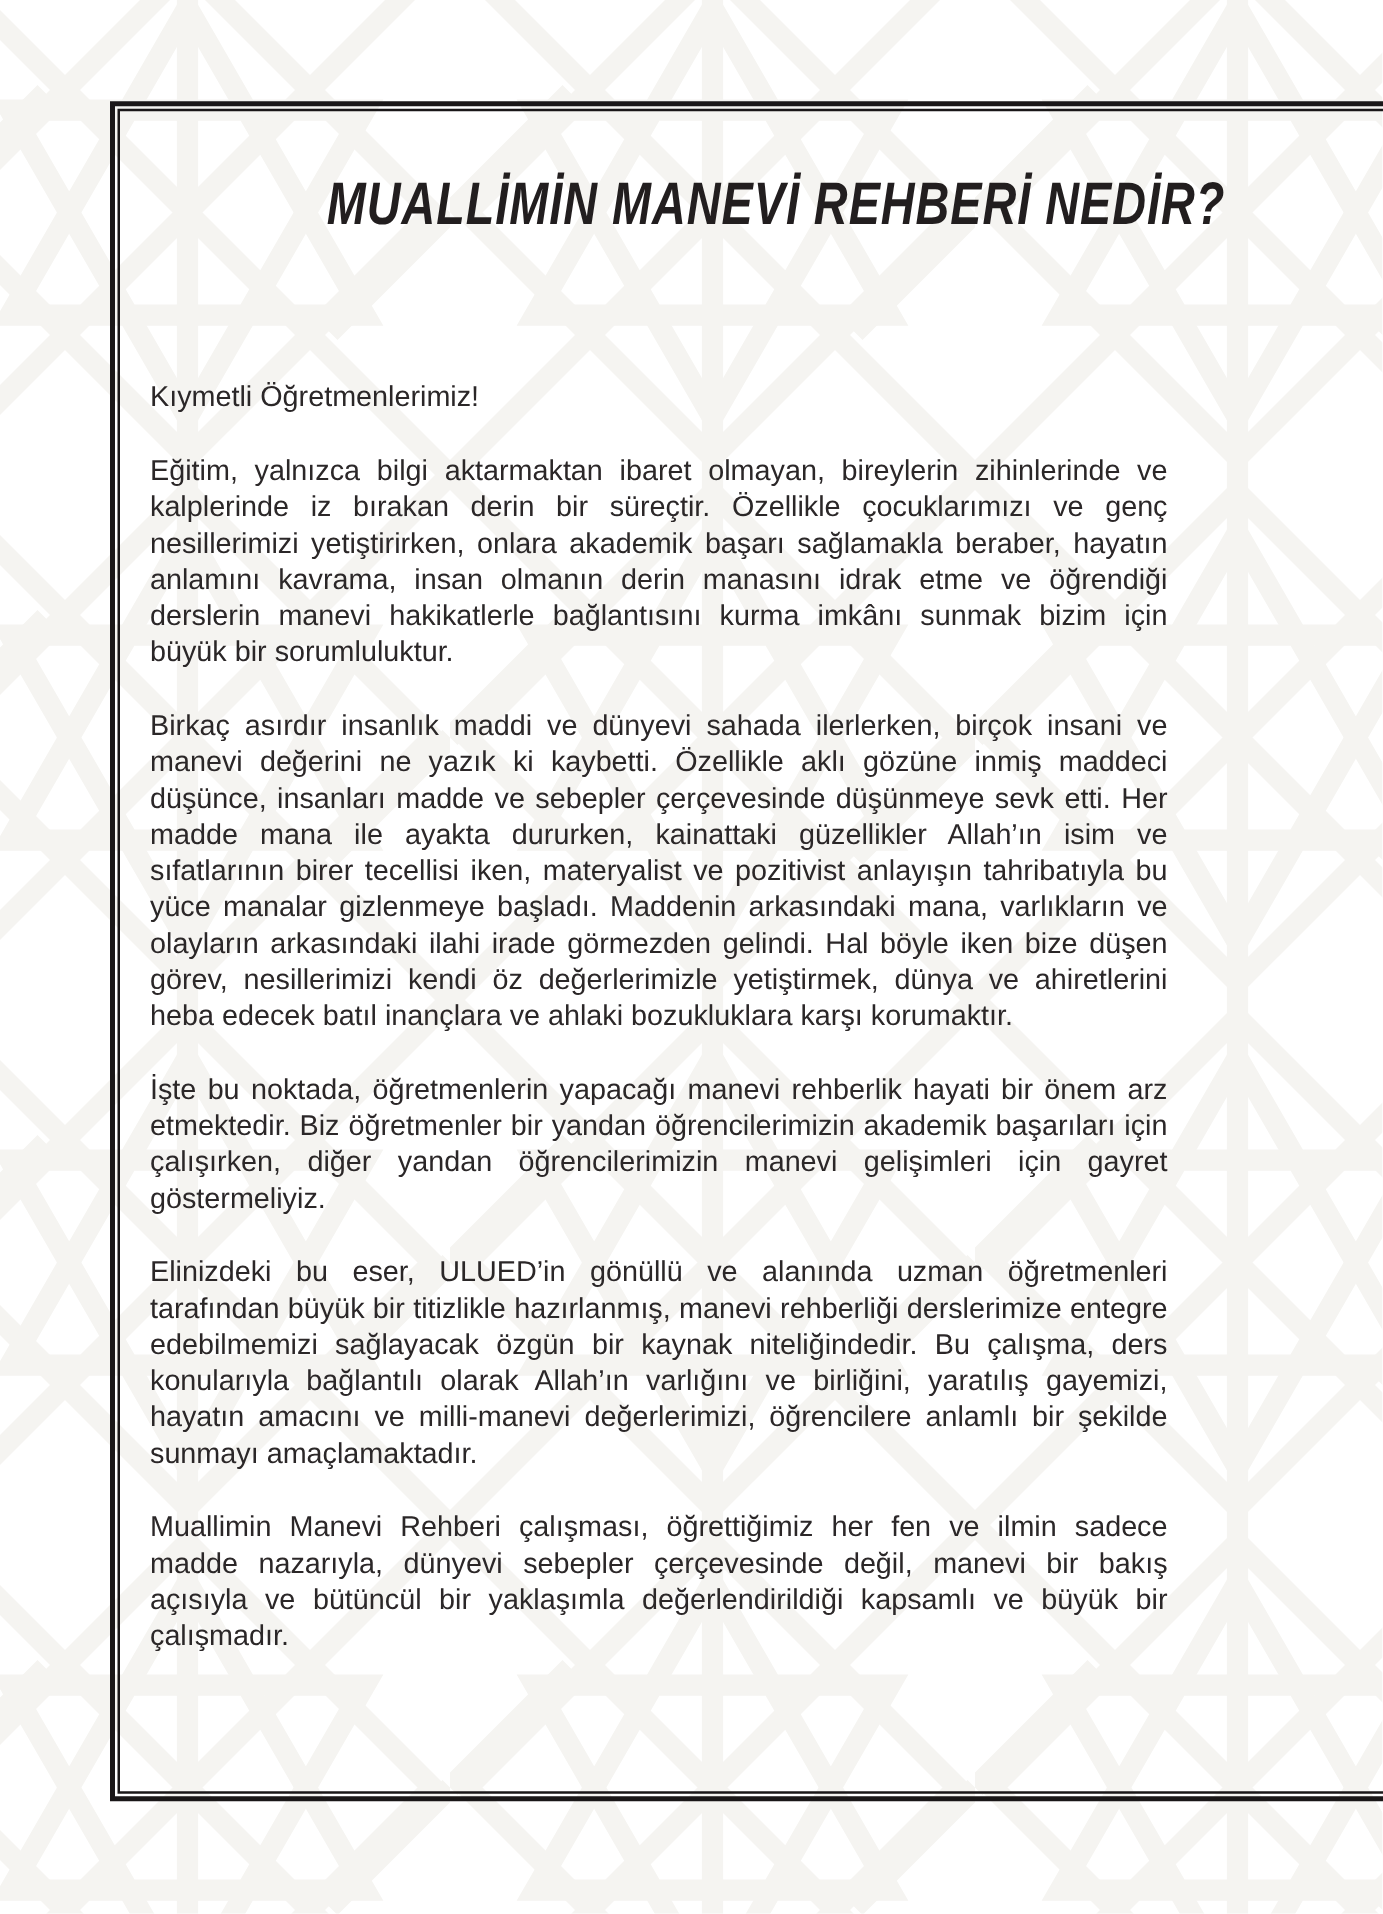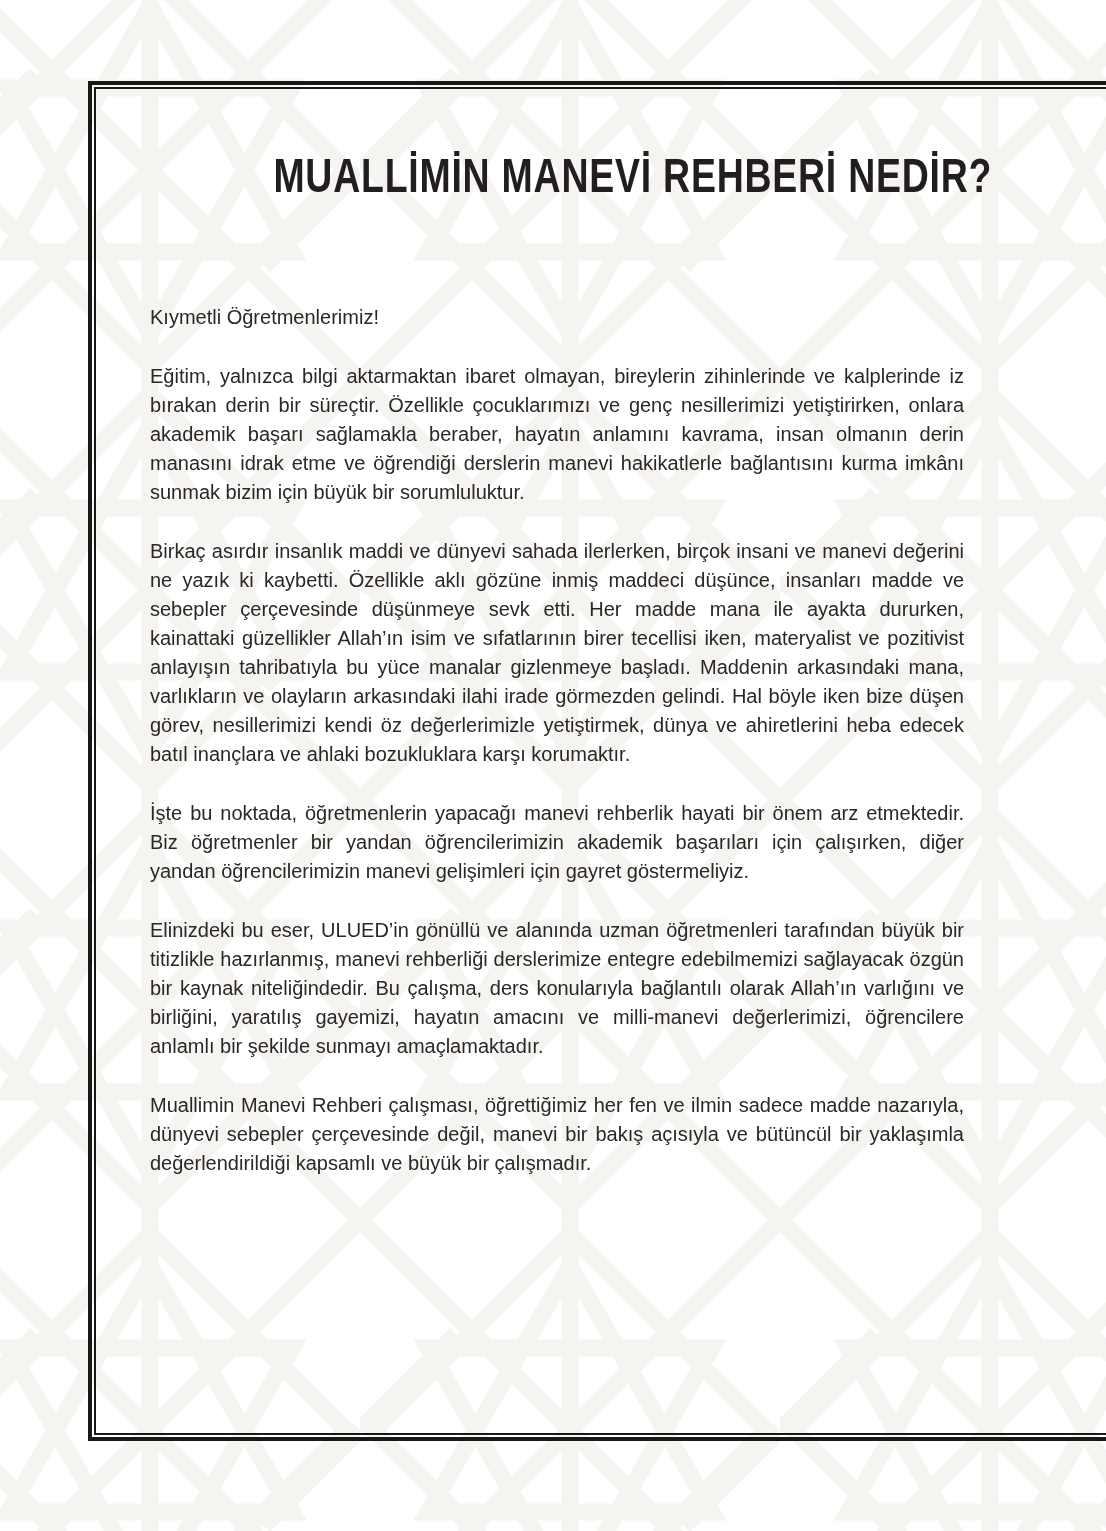--- a/index.html
+++ b/index.html
@@ -27,37 +27,38 @@
   .frame{
     position:absolute;left:88px;top:81px;
     width:1042px;height:1360px;
     border:4px solid var(--frame-color);
   }
   .frame-inner{
     position:absolute;inset:2px;
     border:2px solid var(--frame-color);
   }
   h1.title{
-    position:absolute;left:160px;top:139px;width:830px;margin:12px;padding:0;
+    position:absolute;left:160px;top:139px;width:830px;margin:0;padding:0;
     text-align:left;
     font-family:"Liberation Sans",sans-serif;
     font-weight:bold;
     font-size:48px;line-height:50px;
     color:var(--title-color);
     white-space:nowrap;
+    font-style:italic;
   }
   h1.title .title-text{
     display:inline-block;
     transform:scaleX(0.78);
     transform-origin:center center;
     letter-spacing:1px;
   }
   .body-text{
-    position:absolute;left:150px;top:303px;width:830px;
-    font-size:20px;line-height:29px;
+    position:absolute;left:120px;top:303px;width:830px;
+    font-size:23px;line-height:29px;
     color:var(--text-color);
   }
   .greeting{margin:0;padding:0;}
   p.para{
     margin:30px 16px 0 0;padding:0;
     text-align:justify;
   }
   p.para span.bold{font-weight:normal;}
 </style>
 </head>

